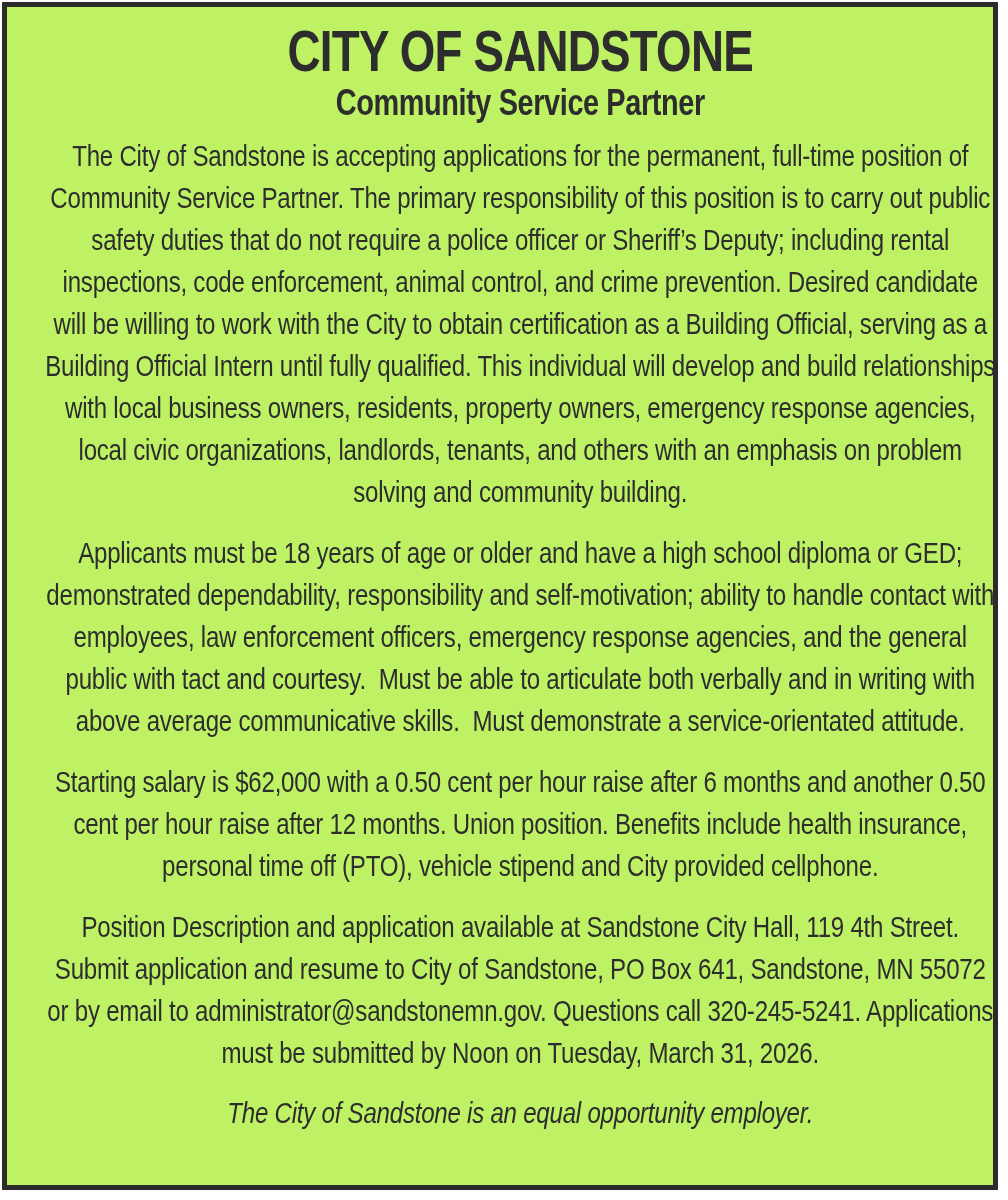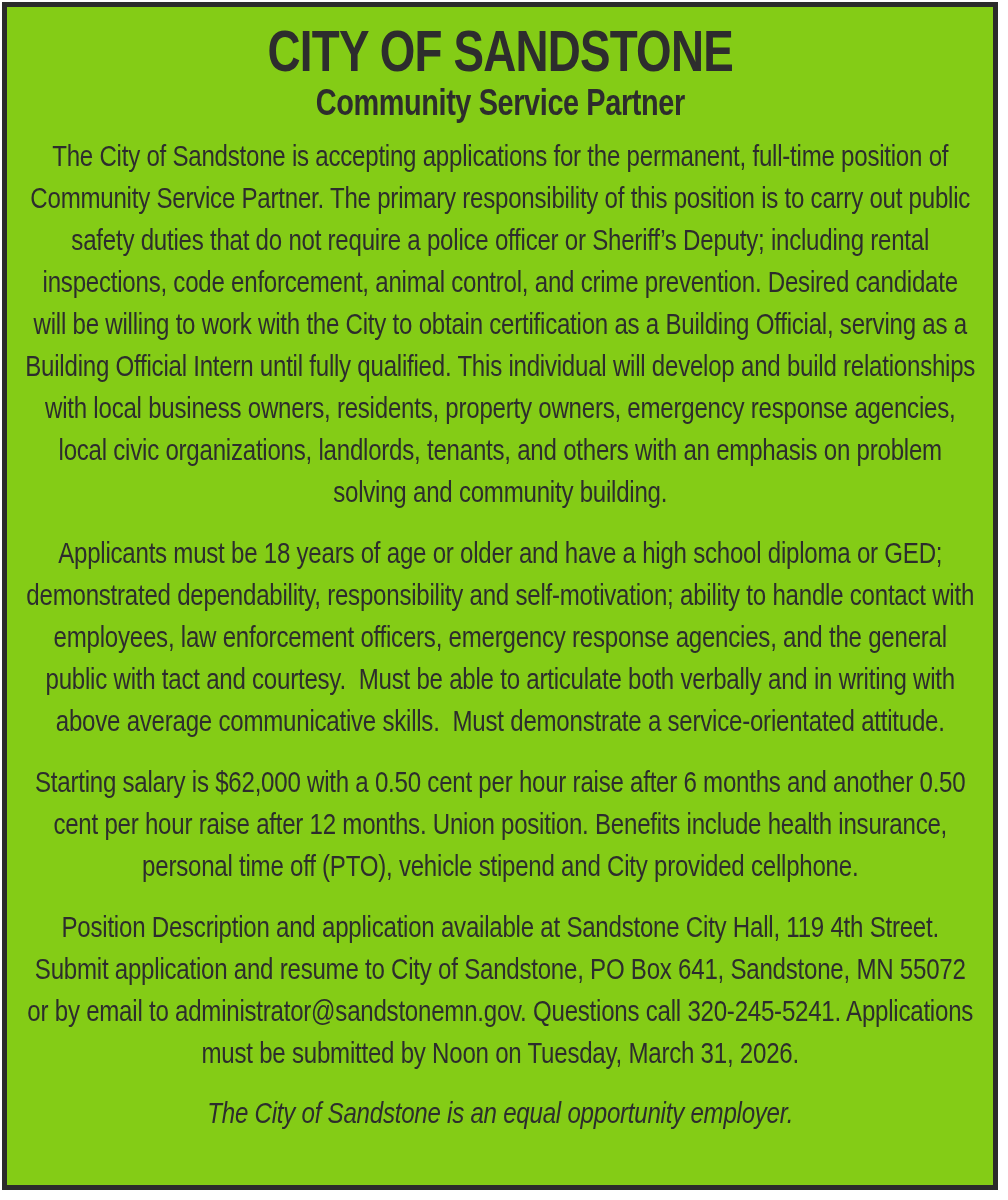--- a/index.html
+++ b/index.html
@@ -11,22 +11,23 @@
     font-family: "Liberation Sans", sans-serif;
     overflow: hidden;
   }
   .ad-frame {
     position: absolute;
     left: 2px;
     top: 2px;
     width: 996px;
     height: 1188px;
     border: 5px solid #2b2b2b;
-    background: #84cc16;
+    background: #bef264;
     box-sizing: border-box;
+    padding-left: 20px;
   }
   
   .squeeze {
     width: 1216px;
     transform: scaleX(0.803);
     transform-origin: top left;
     margin-left: 5px;
     text-align: center;
     color: #2d2d2d;
   }

